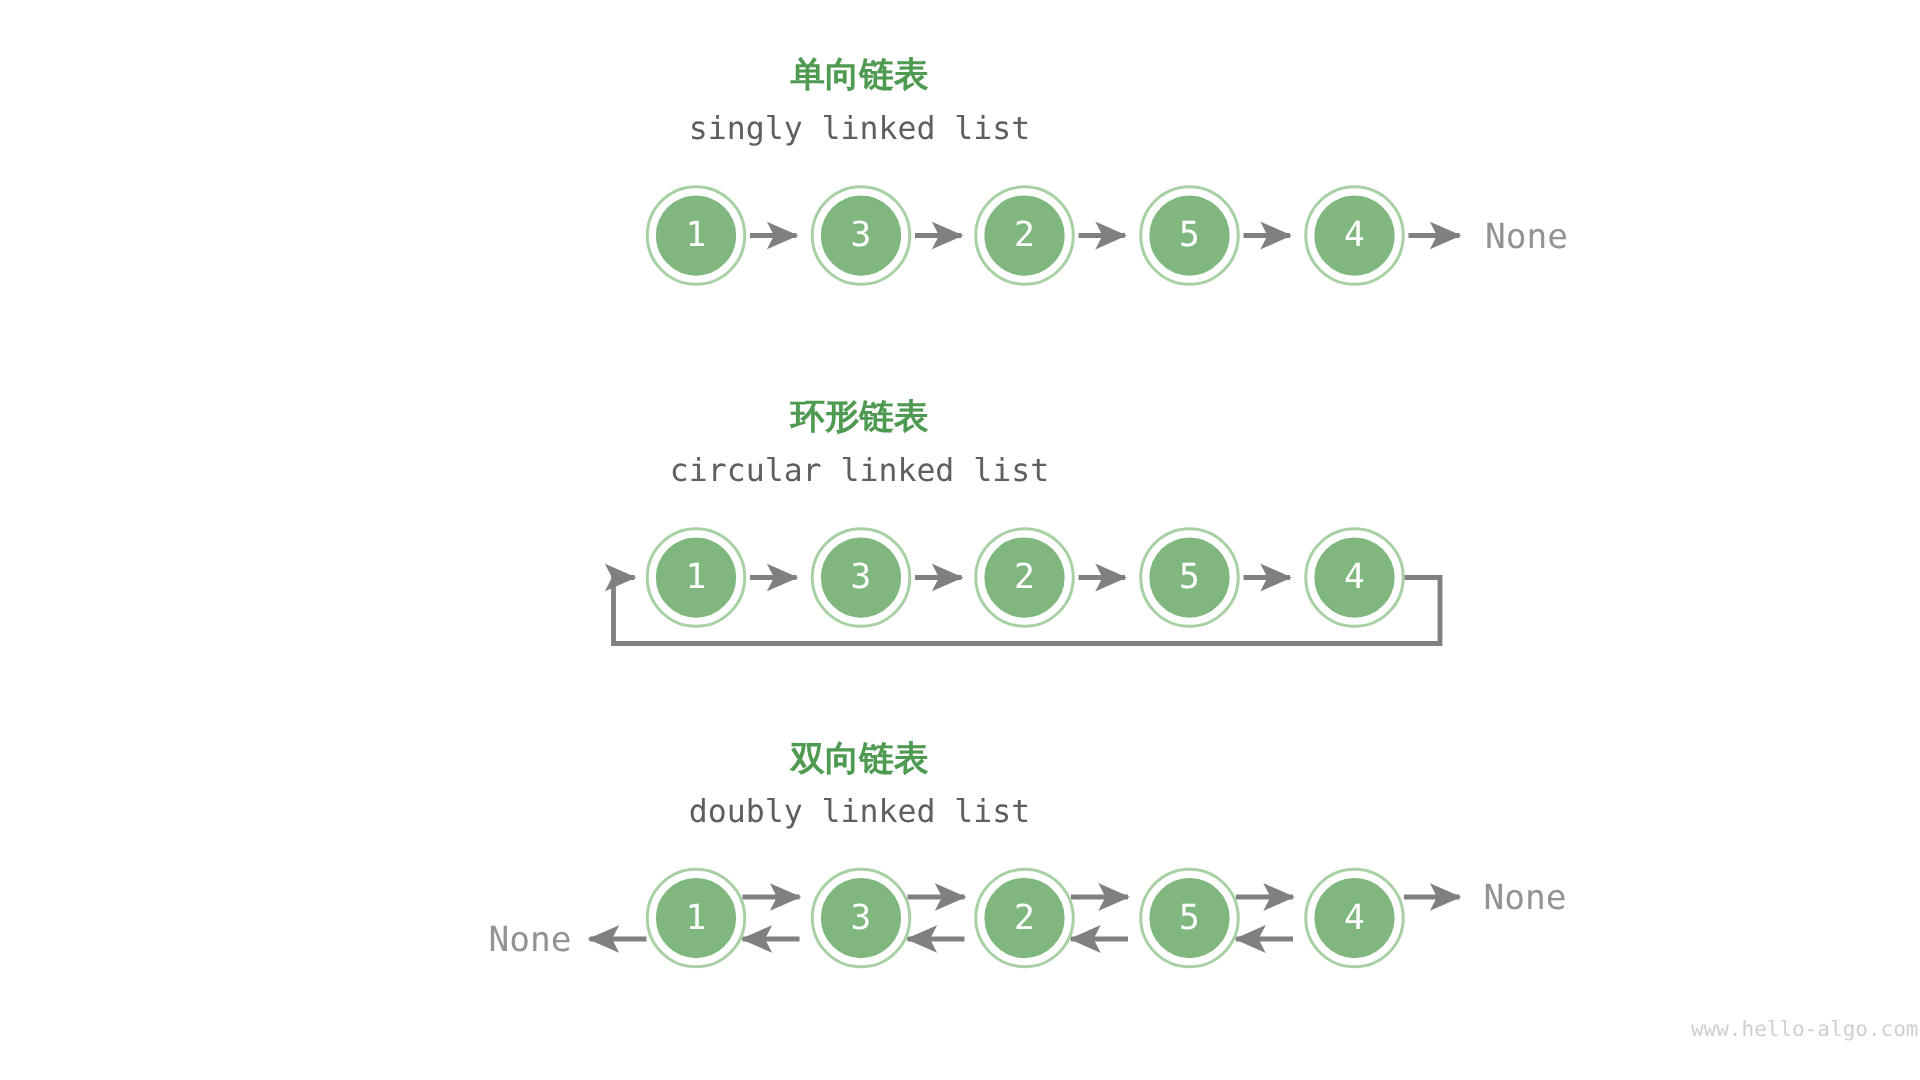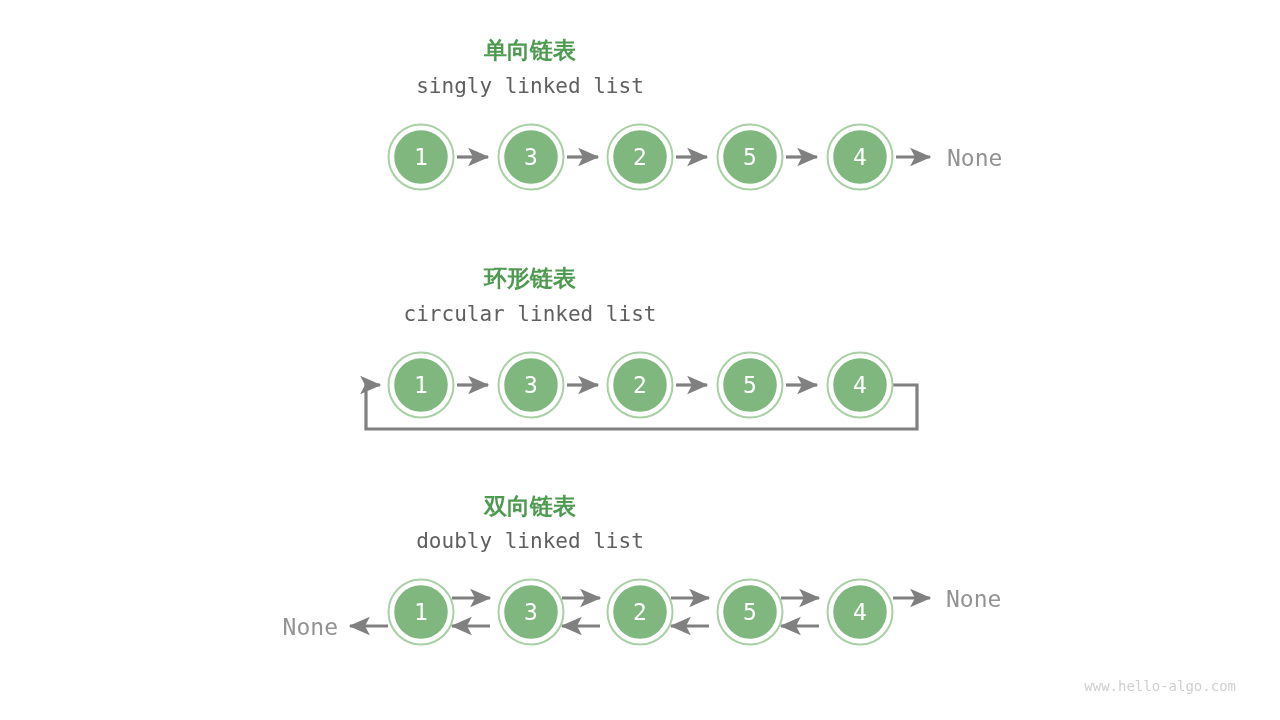--- a/index.html
+++ b/index.html
@@ -3,21 +3,21 @@
 <meta charset="utf-8">
 <style>
   * { margin:0; padding:0; box-sizing:border-box; }
   html,body { width:1280px; height:720px; }
   body {
     background:#ffffff;
     font-family:"DejaVu Sans", sans-serif;
     position:relative;
     overflow:hidden;
   }
-  #stage { position:absolute; inset:0; }
+  #stage { position:absolute; inset:0;margin-left:43px; }
   svg.diagram { position:absolute; left:0; top:0; width:1280px; height:720px; }
 
   .cn-title {
     font-family:"DejaVu Sans", sans-serif;
     font-weight:bold;
     font-size:23px;
     fill:#4e9a51;
     text-anchor:middle;
     dominant-baseline:middle;
   }

